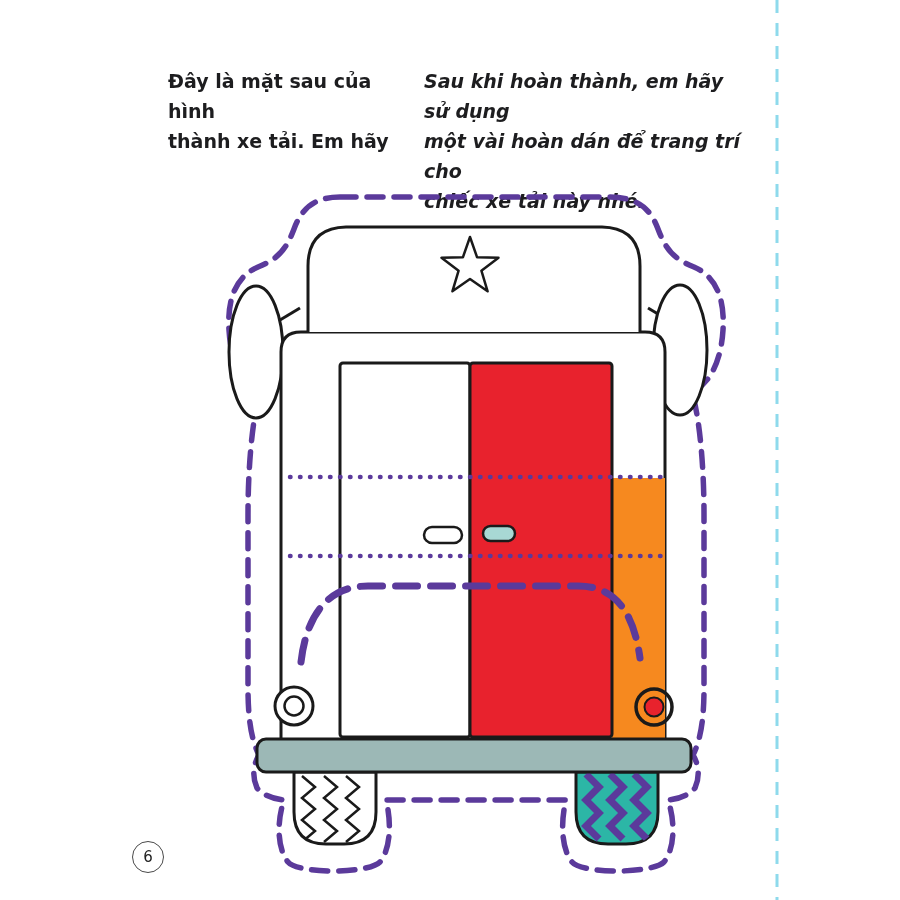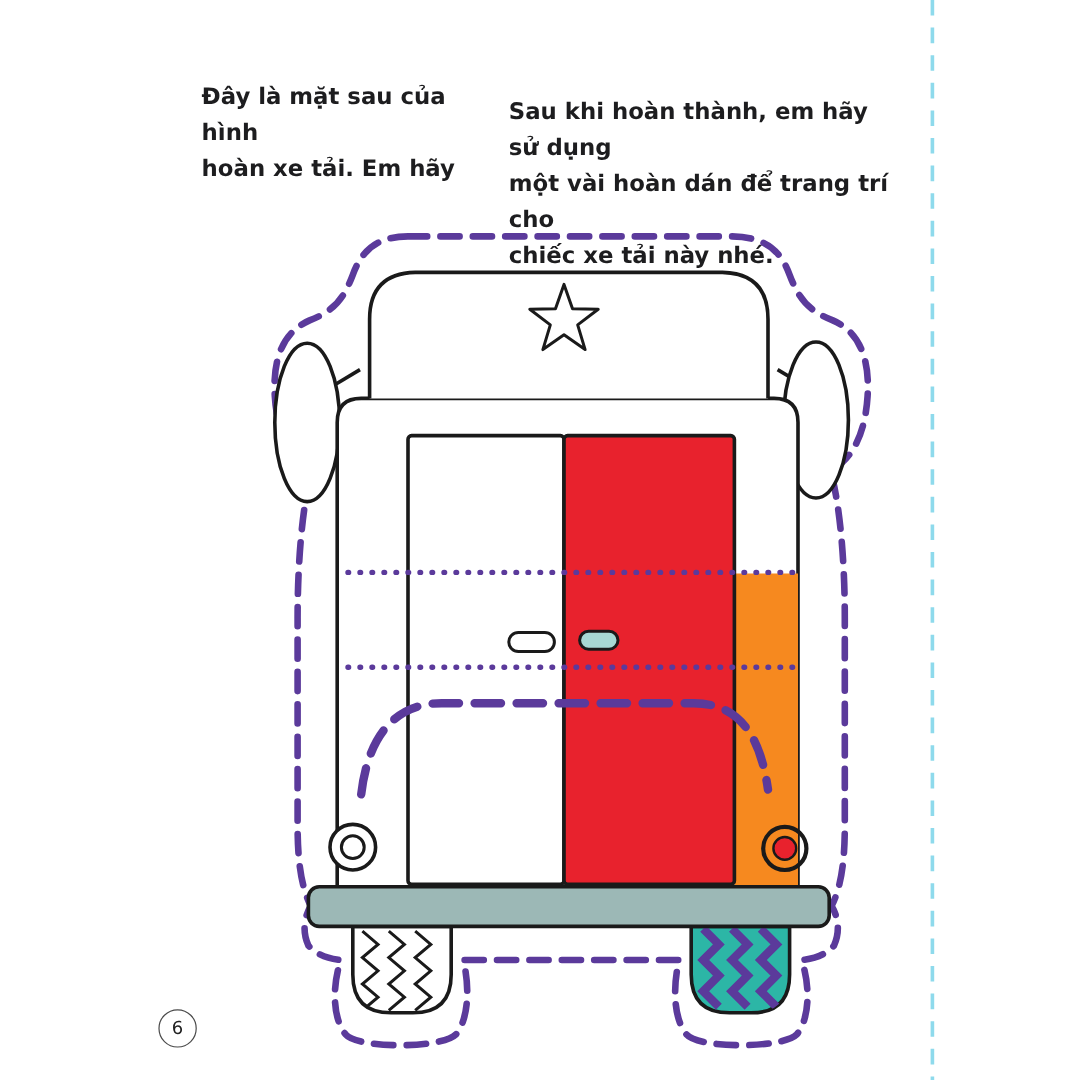--- a/index.html
+++ b/index.html
@@ -10,35 +10,35 @@
   }
   .instr{
     position:absolute;
     text-align:left;
     color:var(--text-color,#1d1d1f);
     font-size:19px;
     line-height:1.58;
     font-weight:600;
   }
   .instr-left{left:168px;top:66px;width:225px;}
-  .instr-right{left:424px;top:78px;width:330px;}
+  .instr-right{left:424px;top:66px;width:330px;font-style:italic;}
   .pagenum{
     position:absolute;left:132px;top:841px;
     width:30px;height:30px;border:1.5px solid #4a4a4a;border-radius:50%;
     display:flex;align-items:center;justify-content:center;
     font-size:15px;color:#222;font-weight:500;
   }
   #art{position:absolute;left:0;top:0;}
 </style>
 </head>
 <body>
 
 <div class="instr instr-left">
   <div>Đây là mặt sau của hình</div>
-  <div>hoàn xe tải. Em hãy</div>
+  <div>thành xe tải. Em hãy</div>
 </div>
 
 <div class="instr instr-right">
   <div>Sau khi hoàn thành, em hãy sử dụng</div>
   <div>một vài hoàn dán để trang trí cho</div>
   <div>chiếc xe tải này nhé.</div>
 </div>
 
 <svg id="art" width="900" height="900" viewBox="0 0 900 900">
 

